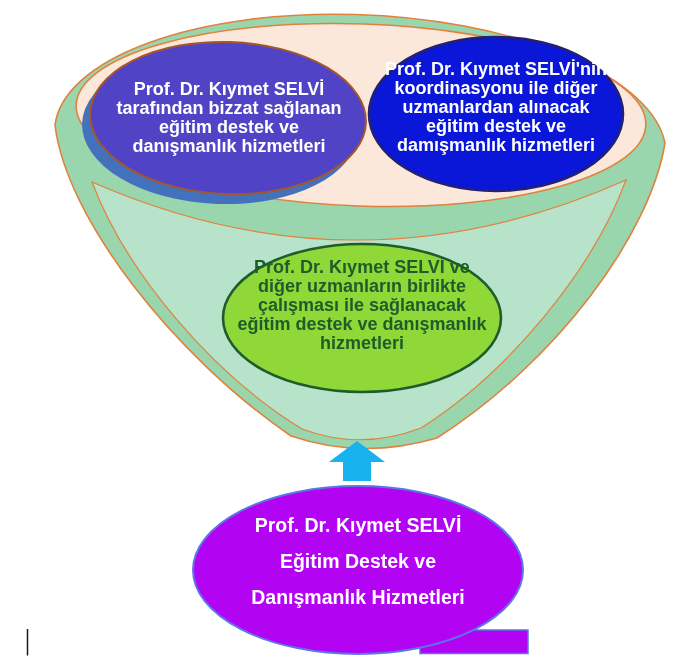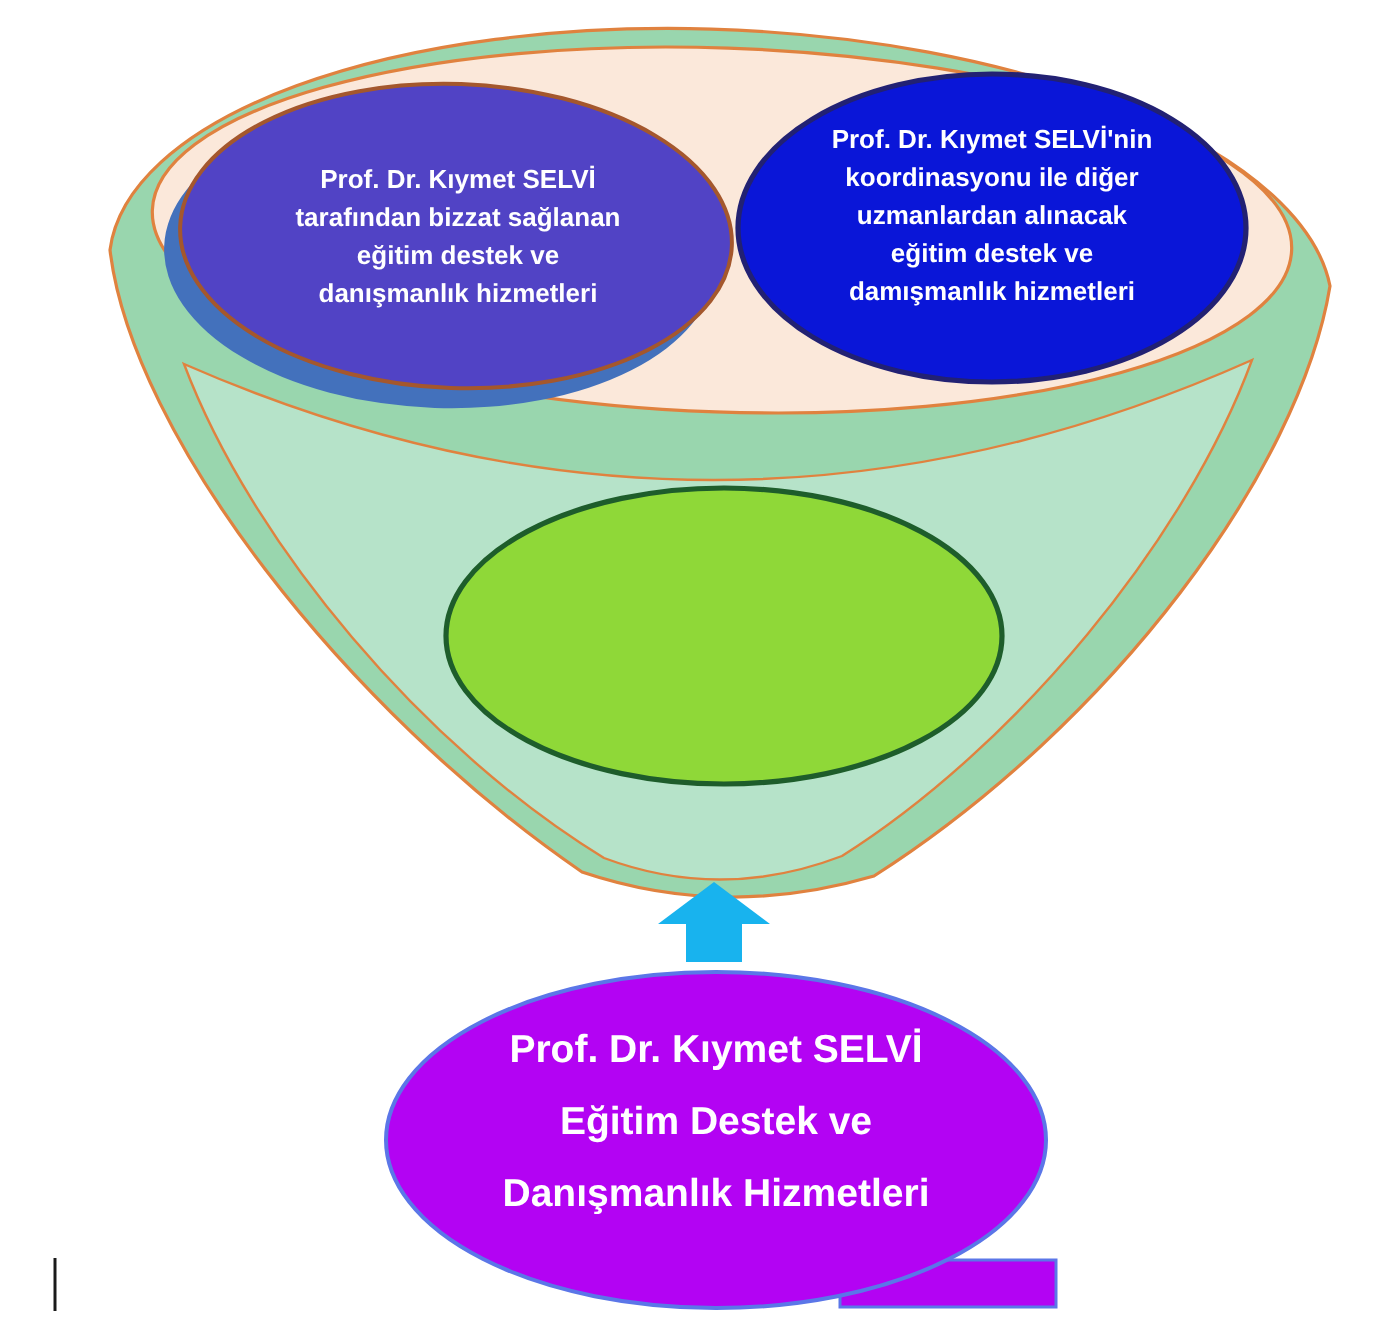--- a/index.html
+++ b/index.html
@@ -6,21 +6,21 @@
   .page{
     position:relative;width:692px;height:668px;background:#ffffff;
     overflow:hidden;font-family:"Liberation Sans", sans-serif;
   }
   .page svg{position:absolute;left:0;top:0;}
   .txt{
     position:absolute;display:flex;align-items:center;justify-content:center;
     text-align:center;white-space:pre-line;font-weight:bold;
     font-family:"Liberation Sans", sans-serif;pointer-events:none;
   }
-  .txt-small{font-size:13px;line-height:19px;}
+  .txt-small{font-size:18px;line-height:19px;}
   .txt-left  {left:96px;  top:68px;  width:266px; height:100px; color:#ffffff;}
   .txt-right {left:376px; top:59px;  width:240px; height:96px;  color:#ffffff;}
   .txt-mid   {left:232px; top:257px; width:260px; height:96px;  color:#1e5d2b;}
   .txt-bottom{
     left:208px; top:507px; width:300px; height:108px; color:#ffffff;
     font-size:19.5px;line-height:36px;
   }
 </style>
 </head>
 <body>
@@ -64,18 +64,23 @@
 tarafından  bizzat sağlanan
 eğitim destek ve
 danışmanlık hizmetleri</div>
 
   <div class="txt txt-small txt-right">Prof. Dr. Kıymet SELVİ'nin
 koordinasyonu ile diğer
 uzmanlardan alınacak
 eğitim destek ve
 damışmanlık hizmetleri</div>
 
+  <div class="txt txt-small txt-mid">Prof. Dr. Kıymet SELVİ ve
+diğer uzmanların birlikte
+çalışması ile  sağlanacak
+eğitim destek ve danışmanlık
+hizmetleri</div>
 
   <div class="txt txt-bottom">Prof. Dr. Kıymet SELVİ
 Eğitim Destek ve
 Danışmanlık Hizmetleri</div>
 
 </div>
 
 </body></html>

